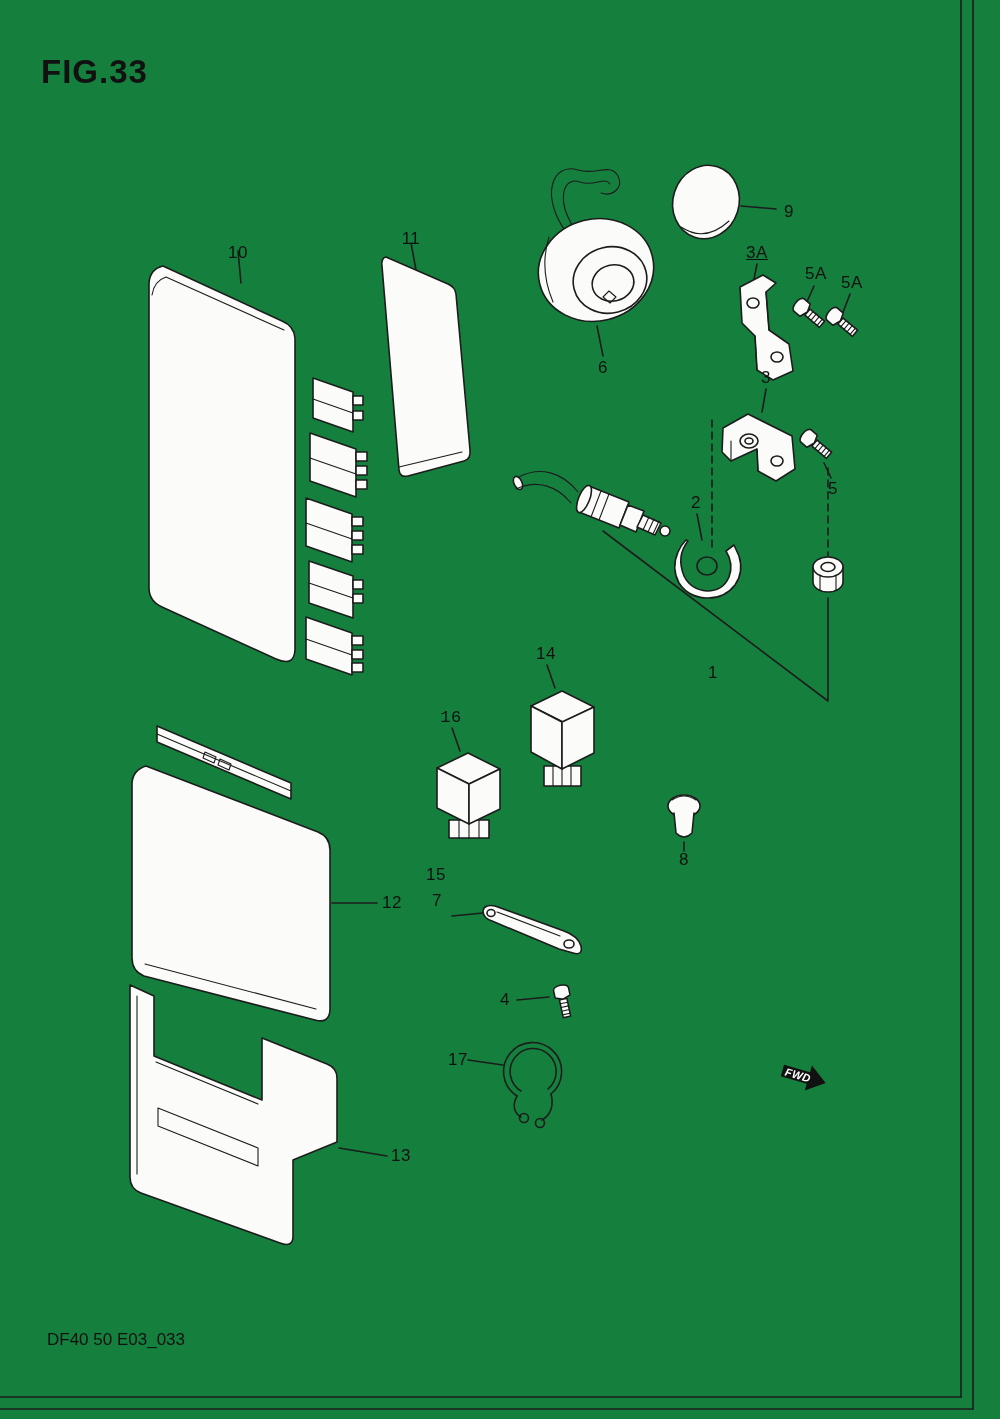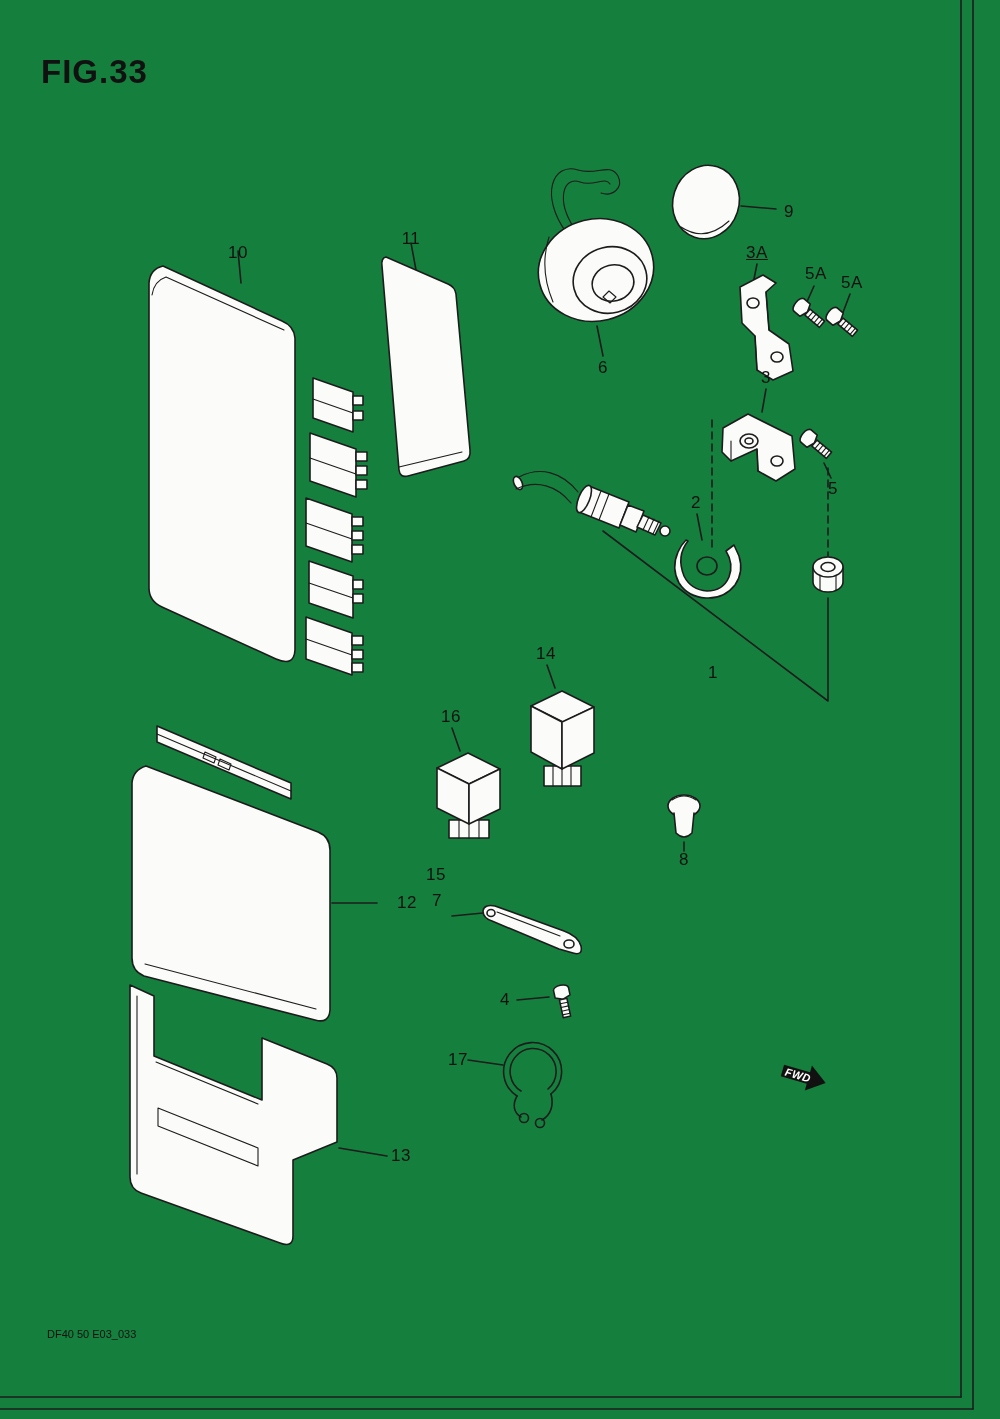--- a/index.html
+++ b/index.html
@@ -1,19 +1,19 @@
 <!DOCTYPE html>
 <html><head>
 <meta charset="utf-8">
 <style>
   html,body{margin:0;padding:0;background:#fbfbf9;}
   .page{position:relative;width:1000px;height:1419px;background:#15803d;overflow:hidden;
         font-family:"Liberation Sans",sans-serif;color:#111;}
   .fig-title{position:absolute;left:41px;top:53px;font-size:33px;font-weight:bold;letter-spacing:1px;}
-  .footer{position:absolute;left:47px;top:1324px;font-size:11px;line-height:1.85;}
+  .footer{position:absolute;left:47px;top:1324px;font-size:17px;line-height:1.85;}
   .part-label{position:absolute;transform:translate(-50%,-50%);font-size:17px;white-space:nowrap;
               letter-spacing:.5px;}
   #art{position:absolute;left:0;top:0;}
   #art path,#art line,#art polygon,#art rect,#art ellipse,#art circle{
       fill:none;stroke:#1c1c1c;stroke-width:1.6;stroke-linecap:round;stroke-linejoin:round;}
   #art .f{fill:#fbfbf9;}
   #art .thin{stroke-width:1.1;}
   #art .dash{stroke-dasharray:7 5;stroke-width:1.2;}
   #art .dark{fill:#111;stroke:none;}
   #art .fwd-text{fill:#ffffff;stroke:none;font:italic bold 11px "Liberation Sans",sans-serif;letter-spacing:.5px;}
@@ -252,23 +252,23 @@
       <div class="part-label" style="left: 603px; top: 368px;">6</div>
       <div class="part-label" style="left: 789px; top: 212px;">9</div>
       <div class="part-label" style="left: 757px; top: 253px; text-decoration: underline;">3A</div>
       <div class="part-label" style="left: 816px; top: 274px;">5A</div>
       <div class="part-label" style="left: 852px; top: 283px;">5A</div>
       <div class="part-label" style="left: 766px; top: 378px;">3</div>
       <div class="part-label" style="left: 696px; top: 503px;">2</div>
       <div class="part-label" style="left: 833px; top: 489px;">5</div>
       <div class="part-label" style="left: 713px; top: 673px;">1</div>
       <div class="part-label" style="left: 546px; top: 654px;">14</div>
-      <div class="part-label" style="left: 451px; top: 717px;">16</div>
+      <div class="part-label" style="left: 451px; top: 717px; font-family: Liberation Mono, monospace;">16</div>
       <div class="part-label" style="left: 684px; top: 860px;">8</div>
-      <div class="part-label" style="left: 392px; top: 903px; margin-left: 15px;">12</div>
+      <div class="part-label" style="left: 392px; top: 903px;">12</div>
       <div class="part-label" style="left: 437px; top: 901px;">7</div>
       <div class="part-label" style="left: 436px; top: 875px; text-align: center;">15</div>
       <div class="part-label" style="left: 505px; top: 1000px;">4</div>
       <div class="part-label" style="left: 458px; top: 1060px;">17</div>
       <div class="part-label" style="left: 401px; top: 1156px;">13</div>
     </div>
 
   <div class="footer">
     <div>DF40 50 E03_033</div>
   </div>

